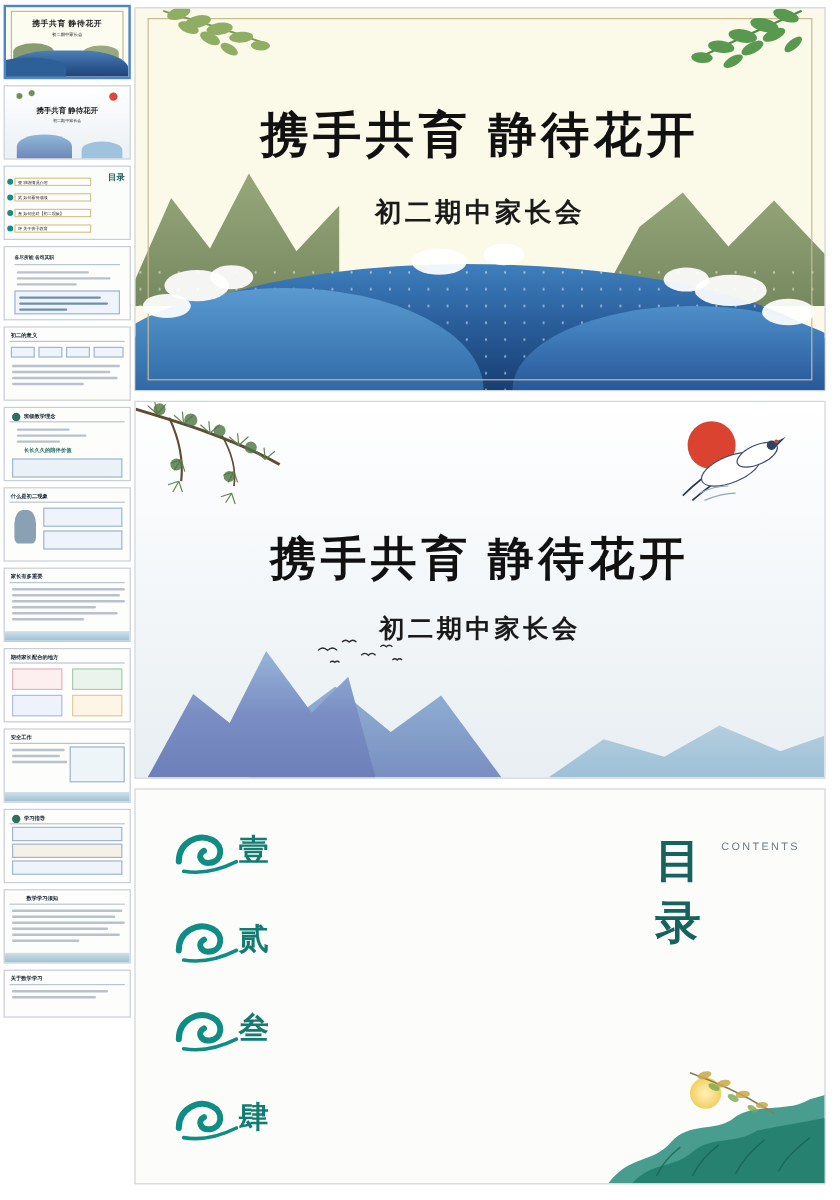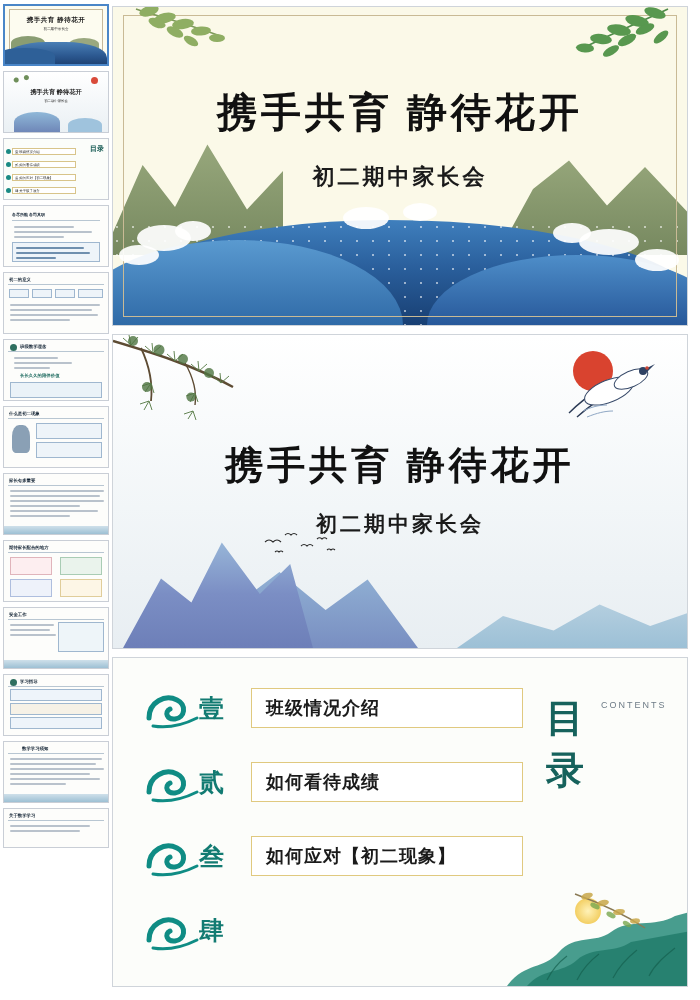--- a/index.html
+++ b/index.html
@@ -449,39 +449,36 @@
     <div class="slide s3">
 
       <div class="items">
 
         <div class="item">
           <svg class="swirl" viewBox="0 0 62 48">
             <path d="M6,34 C6,18 22,10 34,16 C44,21 42,34 32,35 C24,36 21,28 27,25" stroke="#0f8c84" stroke-width="5" fill="none" stroke-linecap="round"></path>
             <path d="M10,42 C22,44 38,42 54,34" stroke="#0f8c84" stroke-width="3" fill="none" stroke-linecap="round"></path>
           </svg>
           <div class="num">壹</div>
-          <div class="boxline">班级情况介绍</div>
         </div>
 
         <div class="item">
           <svg class="swirl" viewBox="0 0 62 48">
             <path d="M6,34 C6,18 22,10 34,16 C44,21 42,34 32,35 C24,36 21,28 27,25" stroke="#0f8c84" stroke-width="5" fill="none" stroke-linecap="round"></path>
             <path d="M10,42 C22,44 38,42 54,34" stroke="#0f8c84" stroke-width="3" fill="none" stroke-linecap="round"></path>
           </svg>
           <div class="num">贰</div>
-          <div class="boxline">如何看待成绩</div>
         </div>
 
         <div class="item">
           <svg class="swirl" viewBox="0 0 62 48">
             <path d="M6,34 C6,18 22,10 34,16 C44,21 42,34 32,35 C24,36 21,28 27,25" stroke="#0f8c84" stroke-width="5" fill="none" stroke-linecap="round"></path>
             <path d="M10,42 C22,44 38,42 54,34" stroke="#0f8c84" stroke-width="3" fill="none" stroke-linecap="round"></path>
           </svg>
           <div class="num">叁</div>
-          <div class="boxline">如何应对【初二现象】</div>
         </div>
 
         <div class="item">
           <svg class="swirl" viewBox="0 0 62 48">
             <path d="M6,34 C6,18 22,10 34,16 C44,21 42,34 32,35 C24,36 21,28 27,25" stroke="#0f8c84" stroke-width="5" fill="none" stroke-linecap="round"></path>
             <path d="M10,42 C22,44 38,42 54,34" stroke="#0f8c84" stroke-width="3" fill="none" stroke-linecap="round"></path>
           </svg>
           <div class="num">肆</div>
         </div>
       </div>

